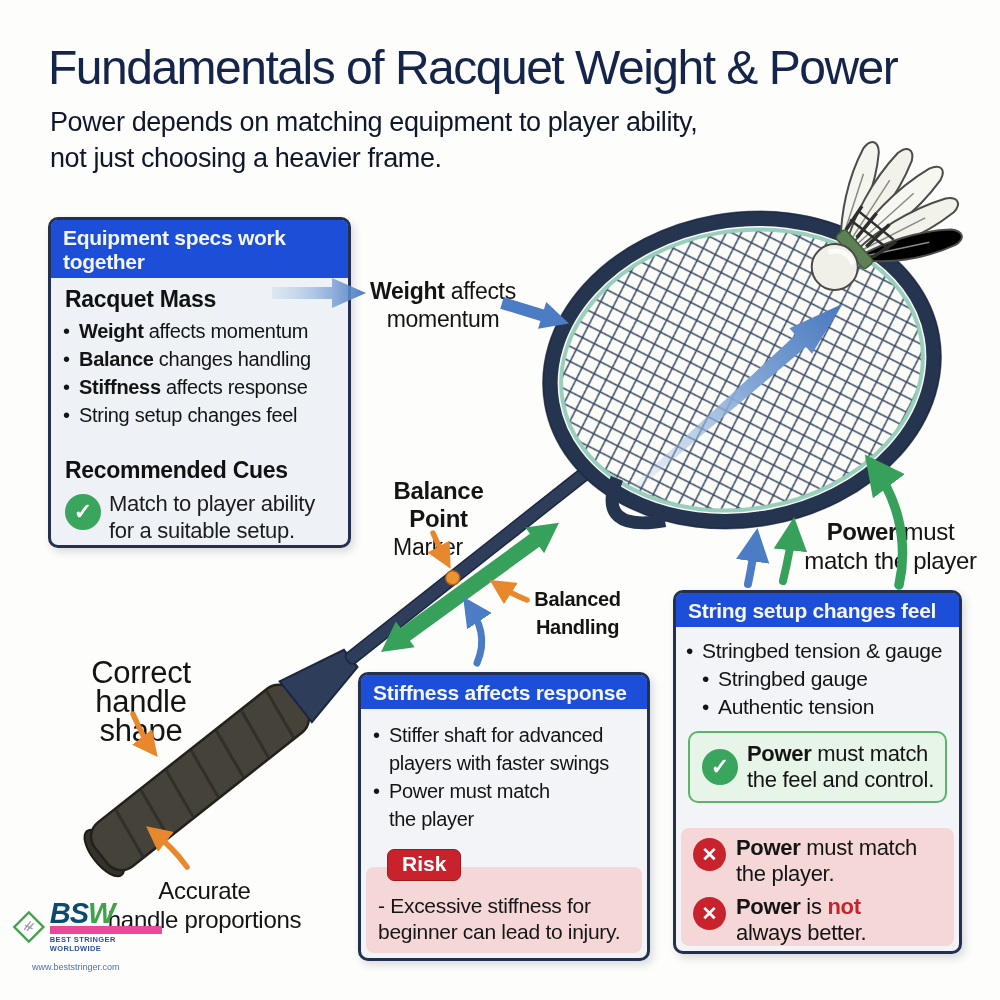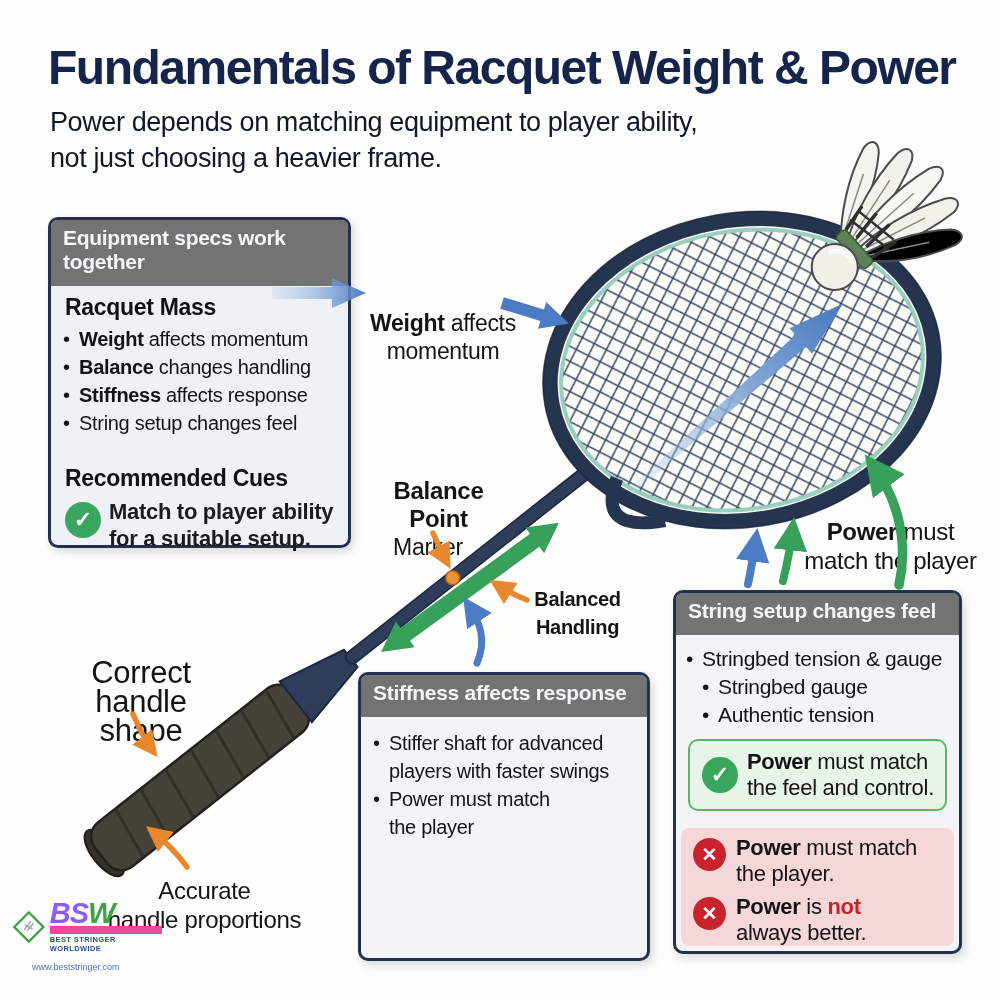--- a/index.html
+++ b/index.html
@@ -6,51 +6,51 @@
   body{
     width:1000px;height:1000px;position:relative;overflow:hidden;
     background:#fdfdfb;
     font-family:"Liberation Sans", sans-serif;
     color:#1c1c1e;
   }
   .abs{position:absolute;}
   
   .title{
     left:48px;top:40px;width:920px;
-    font-size:48px;font-weight:700;letter-spacing:-1.5px;
+    font-size:48px;font-weight:400;letter-spacing:-1.5px;
     color:#15244a;
   }
   .subtitle{
     left:50px;top:104px;width:760px;
     font-size:27px;line-height:36px;letter-spacing:-0.4px;color:#0f172a;
   }
   
   .panel{
     position:absolute;border:3px solid #23304f;border-radius:10px;
     background:#eef1f6;box-shadow:3px 4px 9px rgba(30,40,60,.16);
     box-sizing:border-box;
   }
   .panel-header{
-    background:#737373;color:#f5f6fa;font-weight:700;
+    background:#1d4ed8;color:#f5f6fa;font-weight:700;
     font-size:21px;letter-spacing:-0.3px;
-    padding:6px 12px 12px;border-radius:6px 6px 0 0;
+    padding:6px 12px 4px;border-radius:6px 6px 0 0;
   }
   .panel-body{padding:4px 12px;position:relative;}
   .sec-title{font-size:23px;font-weight:700;color:#111;margin:4px 0 4px 2px;letter-spacing:-0.3px;}
   .b-row{display:flex;font-size:20px;line-height:28px;letter-spacing:-0.3px;color:#141414;}
   .b-dot{width:16px;flex:0 0 16px;text-align:left;}
   .cue-row{display:flex;align-items:flex-start;margin-top:6px;}
   .check-circle,.x-circle{
     border-radius:50%;color:#fff;display:flex;align-items:center;justify-content:center;
     font-weight:700;flex:0 0 auto;
   }
   .check-circle{background:#3aa55c;}
   .x-circle{background:#c8232c;}
   .cue-check{width:36px;height:36px;font-size:22px;margin:4px 8px 0 2px;}
-  .cue-text{font-size:22px;line-height:27px;letter-spacing:-0.3px;font-weight:bold;}
+  .cue-text{font-size:22px;line-height:27px;letter-spacing:-0.3px;}
   
   .stiff-body{padding:12px 12px 0;}
   .pink-box{
     position:absolute;left:5px;right:5px;bottom:5px;border-radius:8px;
     background:#f5d7d8;
   }
   .risk-badge{
     position:absolute;left:21px;top:-18px;
     background:#c8232c;color:#fff;font-weight:700;font-size:21px;
     padding:2px 14px 4px;border-radius:7px;border:1px solid #9e1a21;
@@ -68,21 +68,21 @@
   .red-word{color:#c8232c;font-weight:700;}
   
   .callout{position:absolute;text-align:center;font-size:23px;line-height:28px;letter-spacing:-0.3px;color:#141414;}
   .callout b{letter-spacing:-0.3px;}
   .co-bold{font-weight:700;}
   
   .logo{left:12px;top:900px;width:150px;}
   .logo-row{display:flex;align-items:center;}
   .logo-text-col{margin-left:4px;}
   .logo-bsw{font-size:29px;font-weight:700;font-style:italic;line-height:26px;letter-spacing:-1px;}
-  .logo-bs{color:#8b5cf6;}
+  .logo-bs{color:#0c4a6e;}
   .logo-w{color:#3fa447;}
   .logo-tag{font-size:7.5px;font-weight:700;color:#2b4fa0;letter-spacing:0.4px;border-top:8px solid #ec4899;padding-top:1px;}
   .logo-url{font-size:9px;color:#4a6fb5;margin:9px 0 0 20px;}
   svg{position:absolute;left:0;top:0;}
 </style>
 </head>
 <body>
 
 <svg width="1000" height="1000" viewBox="0 0 1000 1000">
   <defs>
@@ -203,20 +203,27 @@
       </span>
     </div>
     <div class="b-row">
       <span class="b-dot">•</span>
       <span>
         <div>Power must match</div>
         <div>the player</div>
       </span>
     </div>
   </div>
+  <div class="pink-box" style="top:192px;">
+    <div class="risk-badge">Risk</div>
+    <div class="risk-text">
+      <div>- Excessive stiffness for</div>
+      <div>beginner can lead to injury.</div>
+    </div>
+  </div>
 </div>
 
 <div class="panel" style="left:673px;top:590px;width:289px;height:364px;background:#f2f4f8;">
   <div class="panel-header">String setup changes feel</div>
   <div class="panel-body" style="padding:10px 10px 0;">
     <div class="b-row" style="font-size:21px;">
       <span class="b-dot">•</span>
       <span>Stringbed tension &amp; gauge</span>
     </div>
     <div class="b-row" style="font-size:21px;margin-left:16px;">
@@ -246,21 +253,21 @@
     <div class="bad-row">
       <span class="x-circle bad-x">✕</span>
       <span class="pn-text">
         <div><b>Power</b><span> is </span><span class="red-word">not</span></div>
         <div>always better.</div>
       </span>
     </div>
   </div>
 </div>
 
-<div class="callout" style="left:363px;top:277px;width:160px;margin-top:32px;">
+<div class="callout" style="left:363px;top:277px;width:160px;">
   <div><b>Weight</b><span> affects</span></div>
   <div>momentum</div>
 </div>
 
 <div class="callout" style="left:352px;top:477px;width:152px;">
   <div class="co-bold" style="font-size:24px;padding-left:21px;">Balance Point</div>
   <div>Marker</div>
 </div>
 
 <div class="callout co-bold" style="left:520px;top:585px;width:115px;font-size:20px;">

